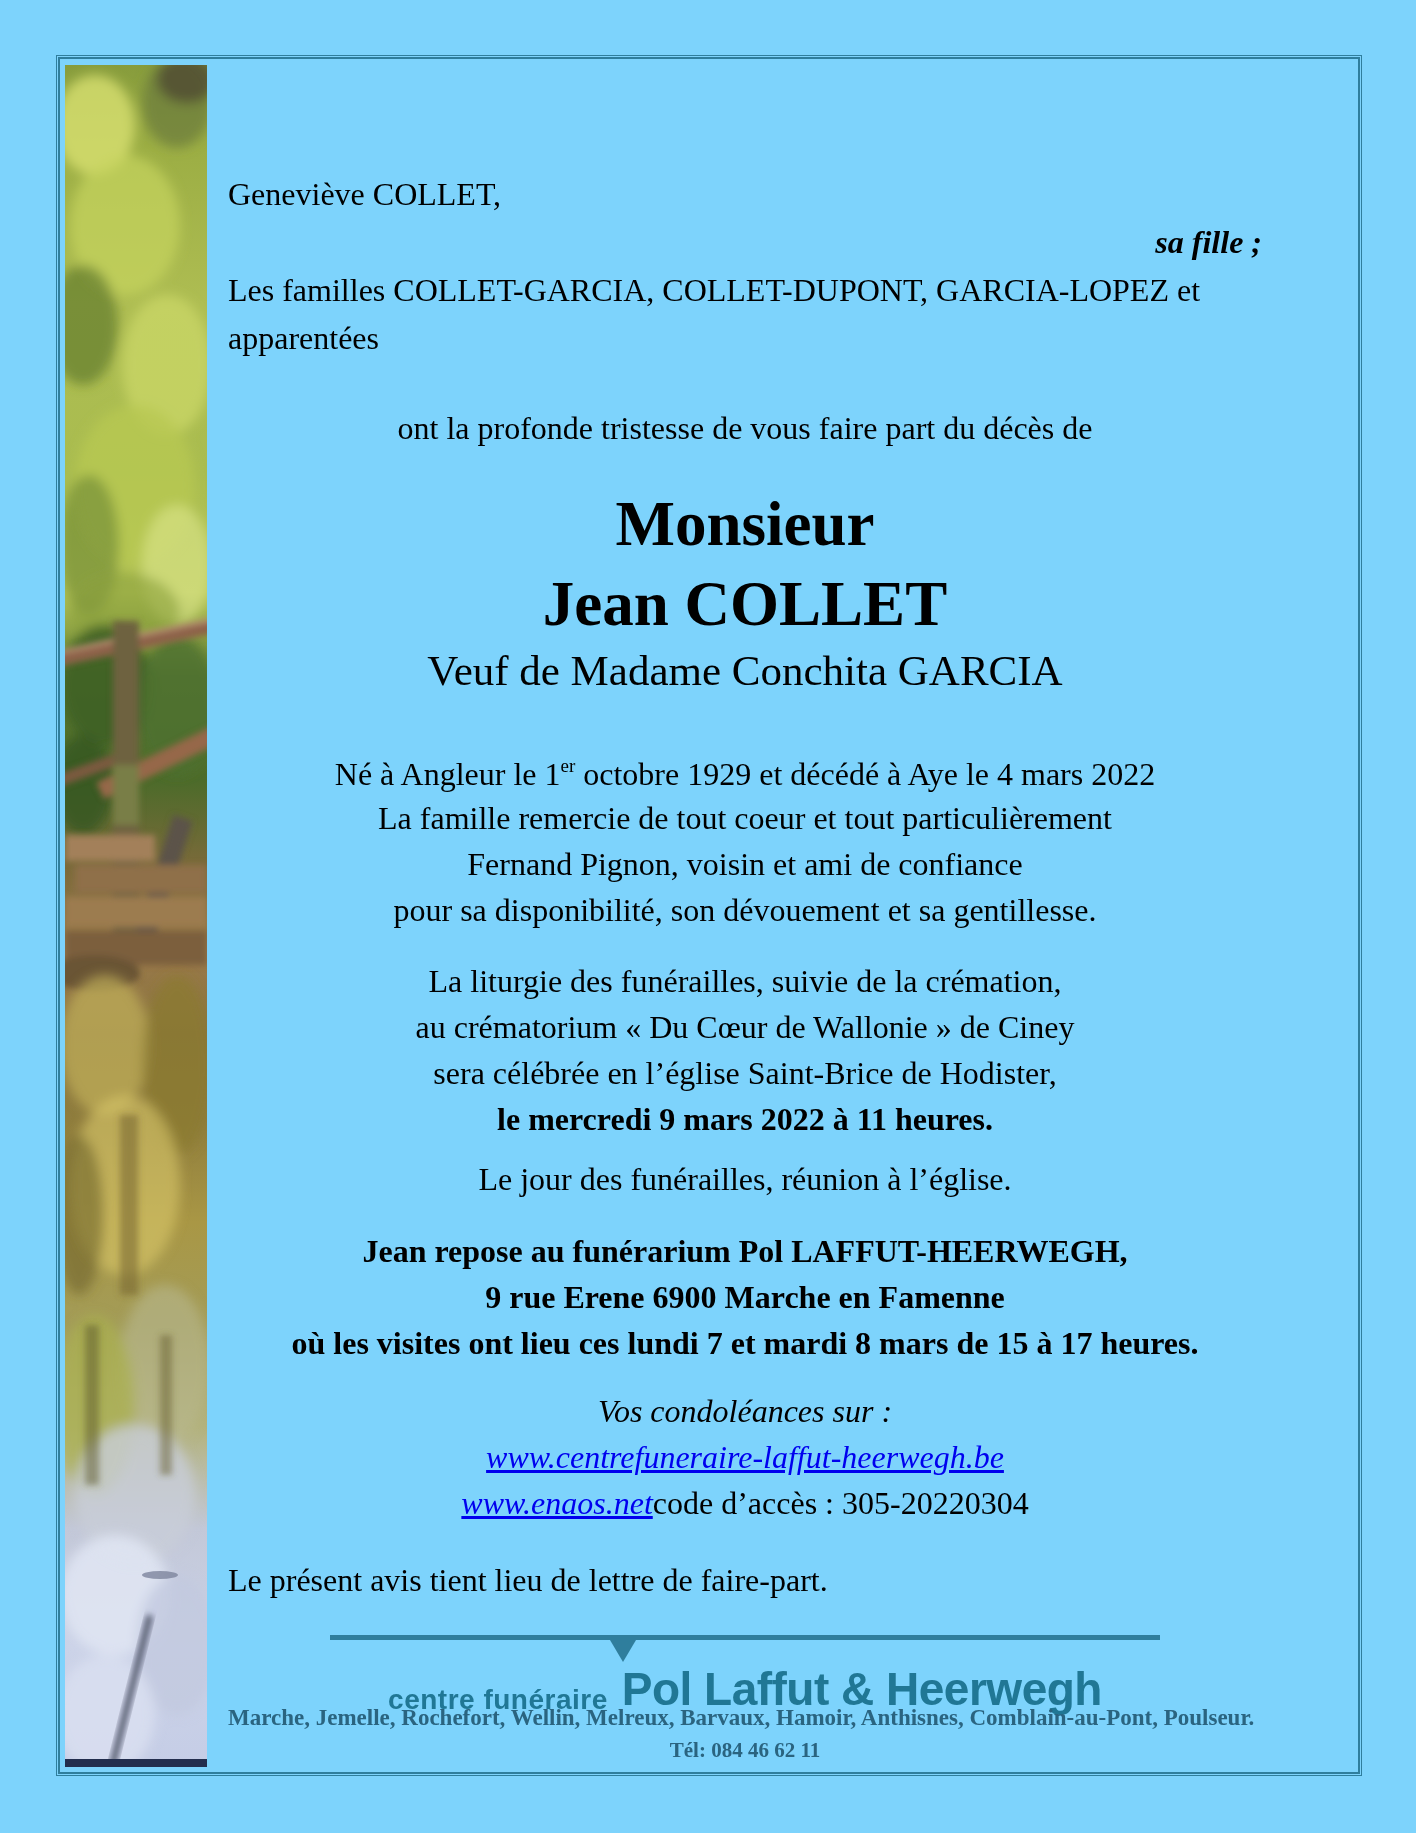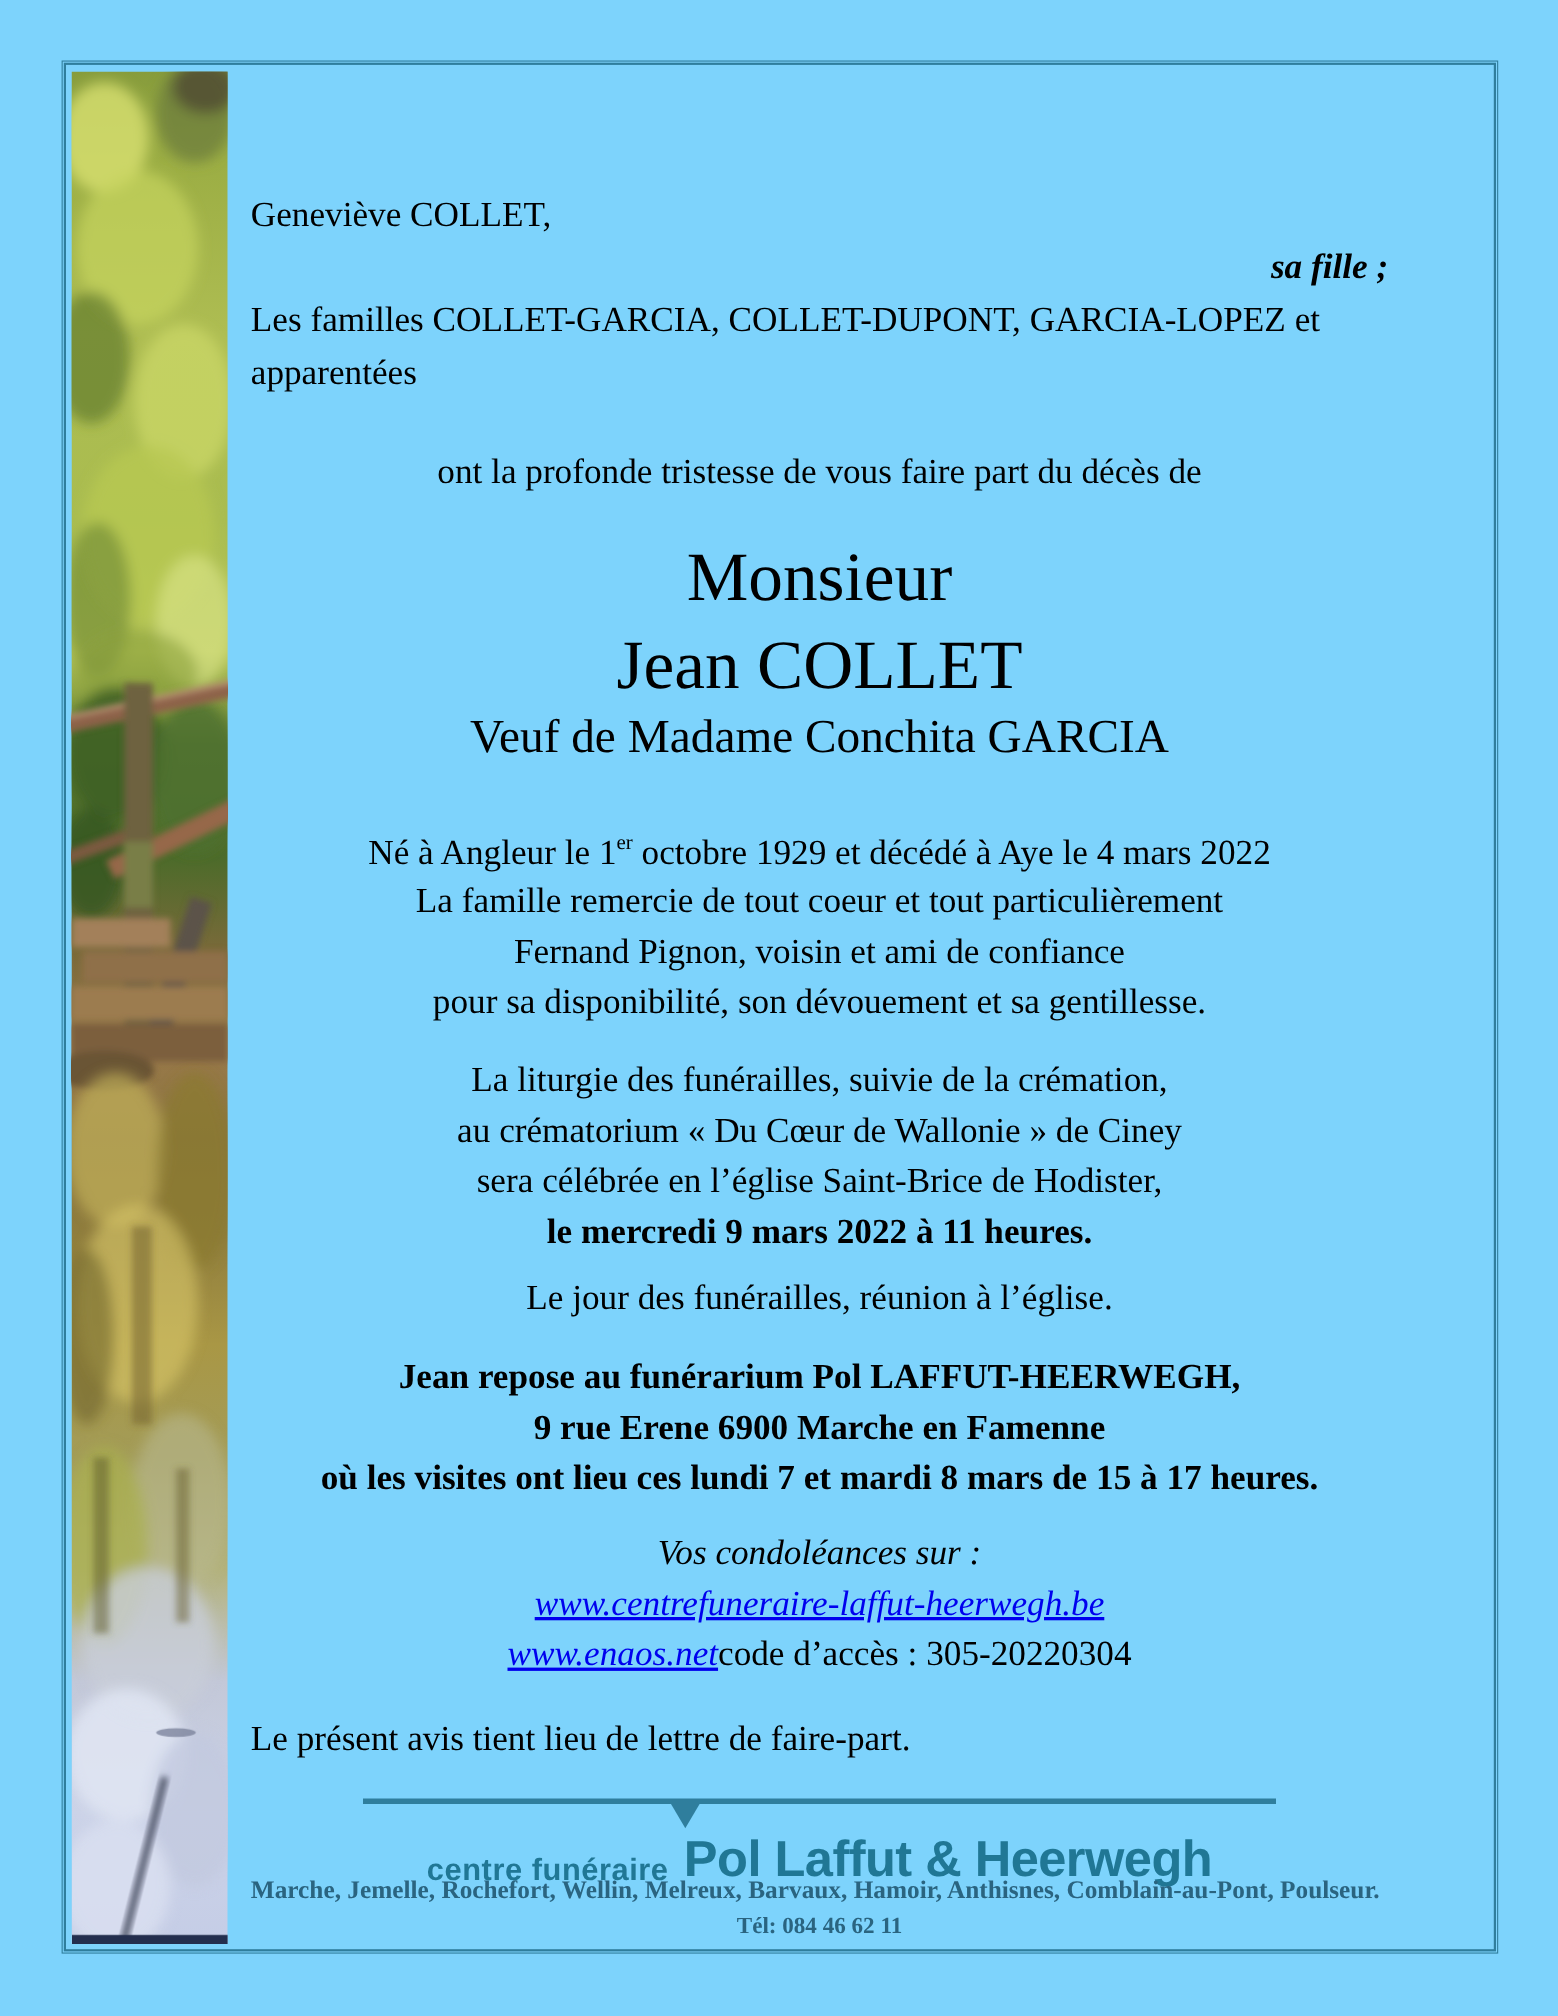--- a/index.html
+++ b/index.html
@@ -17,21 +17,21 @@
   .photo svg { display:block; }
 
   
   .col { position:absolute; left:228px; width:1034px; font-size:32px; line-height:48px; }
   .center { text-align:center; }
   .rightline { text-align:right; }
   .b { font-weight:bold; }
   .i { font-style:italic; }
   .lh46 { line-height:46px; }
 
-  .deceased-title { font-size:63px; line-height:80px; font-weight:normal; text-align:center; }
+  .deceased-title { font-size:63px; line-height:80px; font-weight:bold; text-align:center; }
   .deceased-sub   { font-size:43px; line-height:54px; text-align:center; }
 
   sup.ord { font-size:19px; vertical-align:baseline; position:relative; top:-13px; }
 
   a.doc-link { color:#0000EE; text-decoration:underline; font-style:italic; cursor:pointer;margin-top:24px; }
   .access-code { }
 
   
   .footer-rule { position:absolute; left:330px; top:1635px; width:830px; height:5px; background:#2f7e9d; }
   .brand-row { position:absolute; left:228px; top:1662px; width:1034px;

